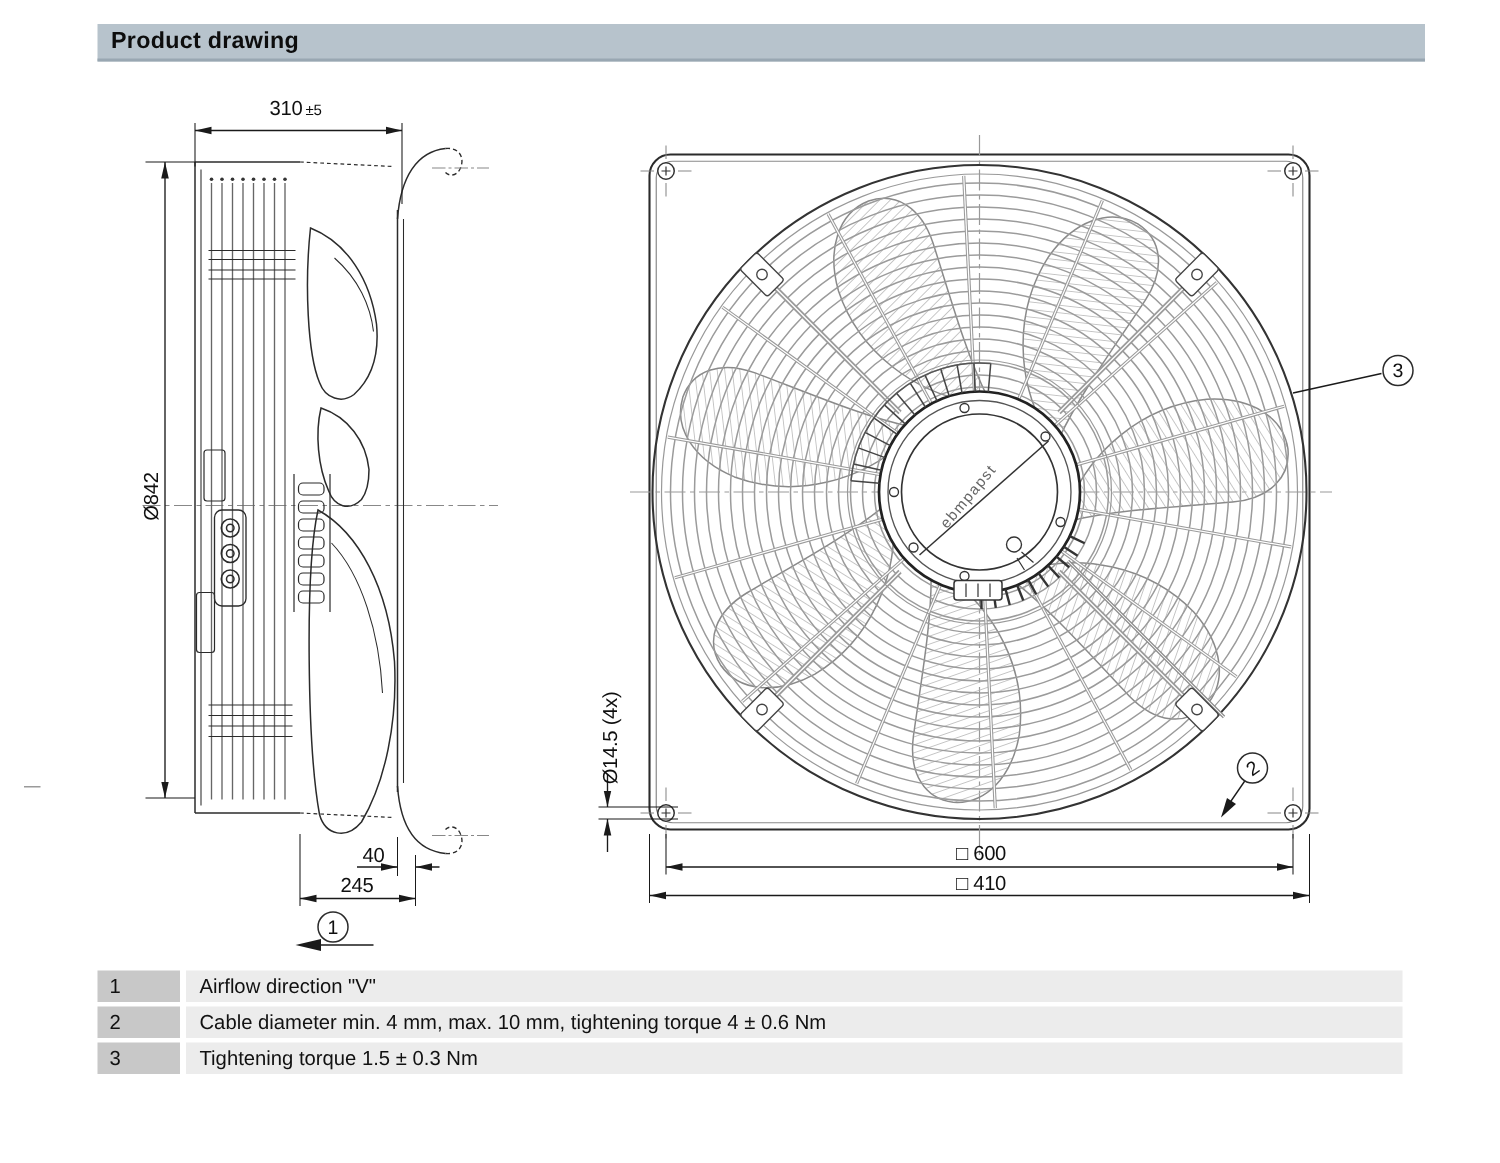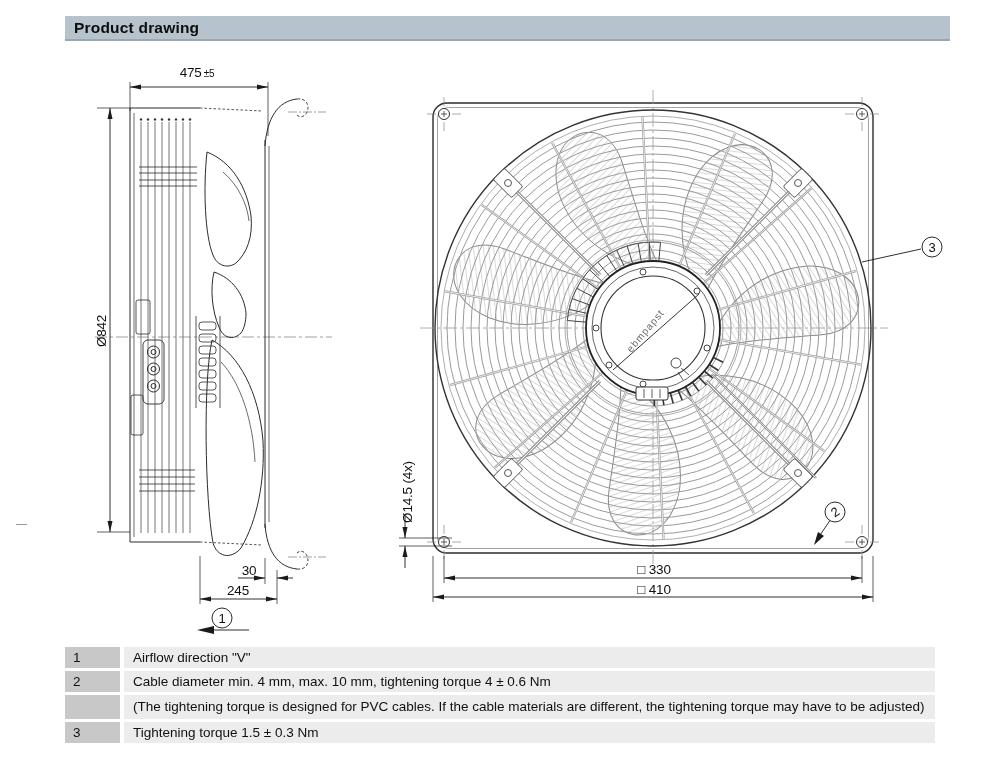--- a/index.html
+++ b/index.html
@@ -301,26 +301,26 @@
       <path d="M444,556 V583 M862,556 V583" stroke-width="0.7"></path>
       <line x1="444" y1="578" x2="862" y2="578" marker-start="url(#arr)" marker-end="url(#arr)"></line>
       <path d="M433,556 V602 M873,556 V602" stroke-width="0.7"></path>
       <line x1="433" y1="597" x2="873" y2="597" marker-start="url(#arr)" marker-end="url(#arr)"></line>
       <path d="M862,262 L921,249"></path>
       <polygon points="814,545 818,532 824,536" fill="#1a1a1a" stroke="none"></polygon>
       <path d="M820,535 L831,519"></path>
     </g>
   </svg>
 
-  <div class="dim" style="left:197px;top:72px"><span>475</span><span class="tol">±5</span></div>
+  <div class="dim" style="left:197px;top:72px"><span>310</span><span class="tol">±5</span></div>
   <div class="dim rot" style="left:101px;top:331px">Ø842</div>
-  <div class="dim" style="left:249px;top:570px">30</div>
+  <div class="dim" style="left:249px;top:570px">40</div>
   <div class="dim" style="left:238px;top:590px">245</div>
   <div class="dim rot" style="left:407px;top:492px">Ø14.5 (4x)</div>
-  <div class="dim" style="left:654px;top:569px">□ 330</div>
+  <div class="dim" style="left:654px;top:569px">□ 600</div>
   <div class="dim" style="left:654px;top:589px">□ 410</div>
 
   <div class="callout" style="left:222px;top:618px">
       <span>1</span>
     </div>
   <div class="callout" style="left:835px;top:512px">
       <span class="tilt">2</span>
     </div>
   <div class="callout" style="left:932px;top:247px">
       <span>3</span>
@@ -328,22 +328,18 @@
 
   <div class="notes">
     <div class="nrow">
       <div class="ncell-num">1</div>
       <div class="ncell-txt">Airflow direction "V"</div>
     </div>
     <div class="nrow">
       <div class="ncell-num">2</div>
       <div class="ncell-txt">Cable diameter min. 4 mm, max. 10 mm, tightening torque 4 ± 0.6 Nm</div>
     </div>
-    <div class="nrow multi">
-      <div class="ncell-num"></div>
-      <div class="ncell-txt">(The tightening torque is designed for PVC cables. If the cable materials are different, the tightening torque may have to be adjusted)</div>
-    </div>
     <div class="nrow">
       <div class="ncell-num">3</div>
       <div class="ncell-txt">Tightening torque 1.5 ± 0.3 Nm</div>
     </div>
   </div>
 </div>
 
 </body></html>

